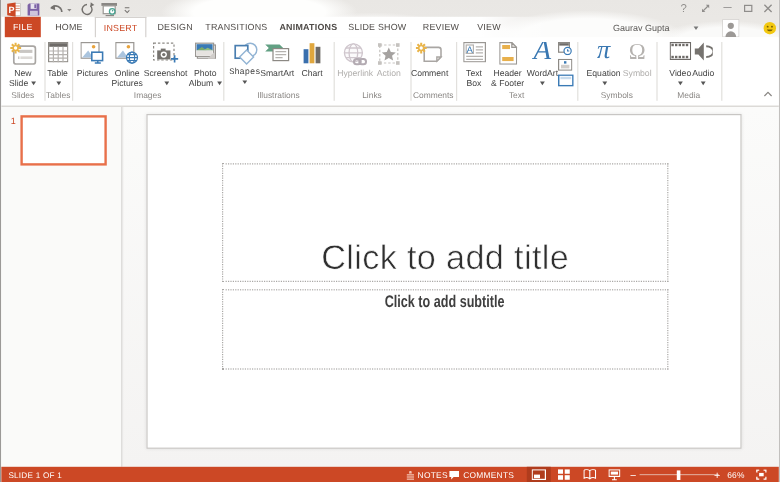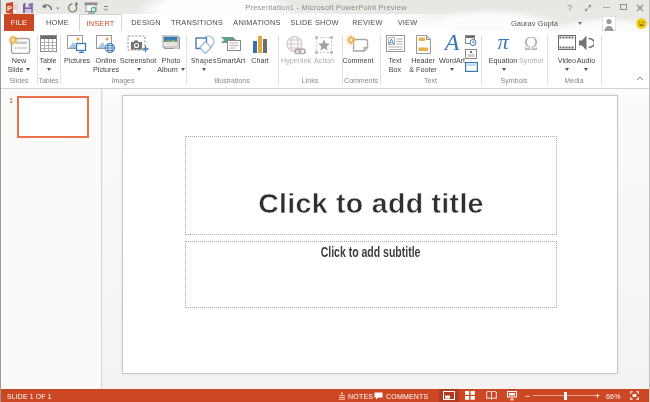--- a/index.html
+++ b/index.html
@@ -51,37 +51,36 @@
   border-right:1px solid #d8d6d4; }
 #thumb1 { position:absolute; left:16px; top:7px; width:72px; height:42px; background:#fff;
   border:2px solid #e8704a; }
 #thumbnum { position:absolute; left:8px; top:7px; font-size:7.5px; color:#cc4825; }
 #editor { position:absolute; left:102px; top:0; width:548px; height:300px;
   background:linear-gradient(180deg,#fbfbfa 0,#f4f3f2 100%); }
 #slide { position:absolute; left:19px; top:6px; width:496px; height:279px; background:#fff;
   border:1px solid #c8c6c4; box-shadow:0 0 3px rgba(0,0,0,0.08); }
 .ph { position:absolute; border:1px dotted #aaa8a6; }
 #ph-title { left:62px; top:40px; width:372px; height:99px; display:flex; align-items:flex-end; justify-content:center; }
-#ph-title span { font-size:28.5px; color:#2f2f2f; margin-bottom:14px; letter-spacing:0.3px;font-weight:bold; -webkit-text-stroke:0.5px #ffffff; }
+#ph-title span { font-size:28.5px; color:#2f2f2f; margin-bottom:2px; letter-spacing:0.3px; -webkit-text-stroke:0.5px #ffffff; }
 #ph-sub { left:62px; top:145px; width:372px; height:67px; text-align:center; }
 #ph-sub span { font-size:14px; font-weight:bold; color:#3f3f3f; position:relative; top:1px; display:inline-block; transform:scaleX(0.75); }
 
 #status { position:absolute; left:0; top:389px; width:650px; height:13px; background:#cc4825;
   color:#fff; font-size:7px; }
 #status .left { position:absolute; left:6px; top:3.5px; letter-spacing:0.2px; font-size:6.8px; }
 .sitem { position:absolute; }
 .stext { font-size:7px; letter-spacing:0.2px; }
 </style>
 </head>
 <body>
 
 <div id="titlebar">
 
   <div id="tabrowbg"></div>
-  <div id="title-text">Presentation1 - Microsoft PowerPoint Preview</div>
   <div id="qat">
     <svg width="104" height="14" viewBox="0 0 104 14">
 
       <rect x="7" y="2" width="6" height="10" fill="#fff" stroke="#c9c6c3" stroke-width="0.7"></rect>
       <path d="M8.5 4 h4 M8.5 6 h4 M8.5 8 h4" stroke="#d8896a" stroke-width="0.8"></path>
       <path d="M2 2.2 L9 1 v12 L2 11.8 z" fill="#cc4825"></path>
       <text x="5.5" y="9.6" font-size="7.5" fill="#fff" text-anchor="middle" font-family="Liberation Sans" font-weight="bold">P</text>
 
       <path d="M19 3.2 l1.2 -1.2 h8.6 v10 h-9.8 z" fill="#7c62a5"></path>
       <rect x="21.5" y="2" width="5" height="4.4" fill="#e9e5ef"></rect>
@@ -135,21 +134,21 @@
     </svg>
   </div>
 </div>
 
 <div id="tabs">
   <div class="tab" id="tab-file" style="left:3px;width:30px;">FILE</div>
   <div class="tab" style="left:38px;width:37px;">HOME</div>
   <div class="tab" id="tab-insert" style="left:78px;width:43px;">INSERT</div>
   <div class="tab" style="left:124px;width:42px;">DESIGN</div>
   <div class="tab" style="left:168px;width:56px;">TRANSITIONS</div>
-  <div class="tab" style="left:228px;width:56px;">ANIMATIONS</div>
+  <div class="tab" style="left:228px;width:56px;font-weight:bold;">ANIMATIONS</div>
   <div class="tab" style="left:288px;width:51px;">SLIDE SHOW</div>
   <div class="tab" style="left:346px;width:41px;">REVIEW</div>
   <div class="tab" style="left:392px;width:29px;">VIEW</div>
 </div>
 
 <div id="ribbon">
 
   <div class="sep" style="left:36px"></div>
   <div class="sep" style="left:59px"></div>
   <div class="sep" style="left:185px"></div>

